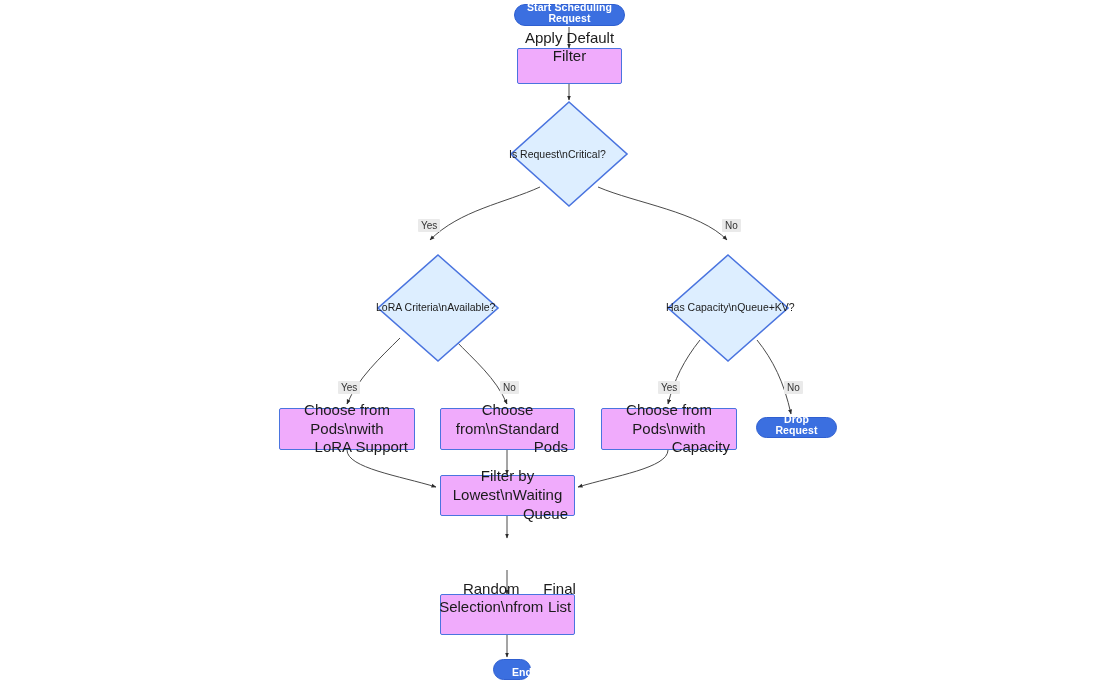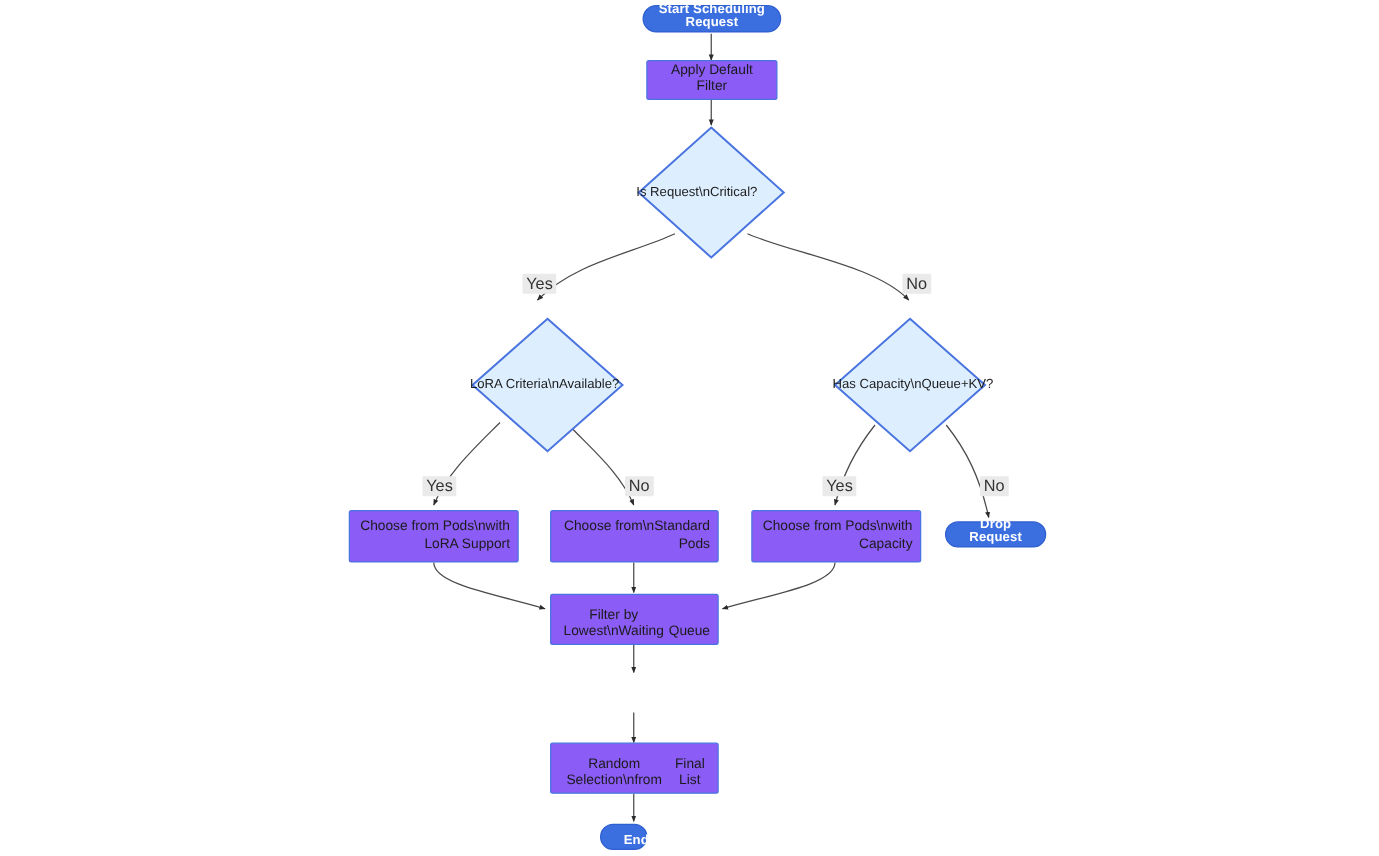--- a/index.html
+++ b/index.html
@@ -43,27 +43,27 @@
     border-radius: 999px;
     color: #ffffff;
     font-size: 10.5px;
     font-weight: bold;
     letter-spacing: 0.1px;
     line-height: 1.1;
     padding: 0 8px;
   }
   
   .process {
-    background: #8b5cf6;
+    background: #f0abfc;
     border: 1.4px solid #4a74df;
     border-radius: 2px;
     color: #1b1b1b;
-    font-size: 11px;
+    font-size: 15px;
     line-height: 1.25;
-    padding: 2px 6px;
+    padding: 17px 6px;
   }
   .process .txt {
     display: block;
   }
   
   .decision-wrap {
     position: absolute;
   }
   .decision-shape {
     position: absolute;
@@ -78,21 +78,21 @@
     font-size: 10.5px;
     color: #1b1b1b;
     line-height: 1.2;
     white-space: nowrap;
   }
   
   .edge-label {
     position: absolute;
     background: #eaeaea;
     color: #333333;
-    font-size: 13px;
+    font-size: 10px;
     line-height: 1.1;
     padding: 1px 3px;
     border-radius: 1px;
     white-space: nowrap;
   }
   .edge-path {
     fill: none;
     stroke: #4a4a4a;
     stroke-width: 1;
   }
@@ -179,32 +179,32 @@
 
   <div class="node process" style="left:601px; top:408px; width:136px; height:42px; flex-direction:column;">
     <span class="txt">Choose from Pods\nwith</span>
     <span class="txt">Capacity</span>
   </div>
 
   <div class="node terminal" style="left:756px; top:417px; width:81px; height:21px;">
     <span>Drop Request</span>
   </div>
 
-  <div class="node process" style="left:440px; top:475px; width:135px; height:41px; ">
+  <div class="node process" style="left:440px; top:475px; width:135px; height:41px; flex-direction:column;">
     <span class="txt">Filter by Lowest\nWaiting</span>
     <span class="txt">Queue</span>
   </div>
 
 
   <div class="node process" style="left:440px; top:594px; width:135px; height:41px; flex-direction:row;">
     <span class="txt">Random Selection\nfrom</span>
     <span class="txt">Final List</span>
   </div>
 
-  <div class="node terminal" style="left:480px; top:659px; width:37px; height:21px;padding-left:28px;">
+  <div class="node terminal" style="left:493px; top:659px; width:37px; height:21px;padding-left:28px;">
     <span>End</span>
   </div>
 
   <div class="edge-label" style="left:418px; top:219px;">
     <span>Yes</span>
   </div>
 
   <div class="edge-label" style="left:722px; top:219px;">
     <span>No</span>
   </div>

